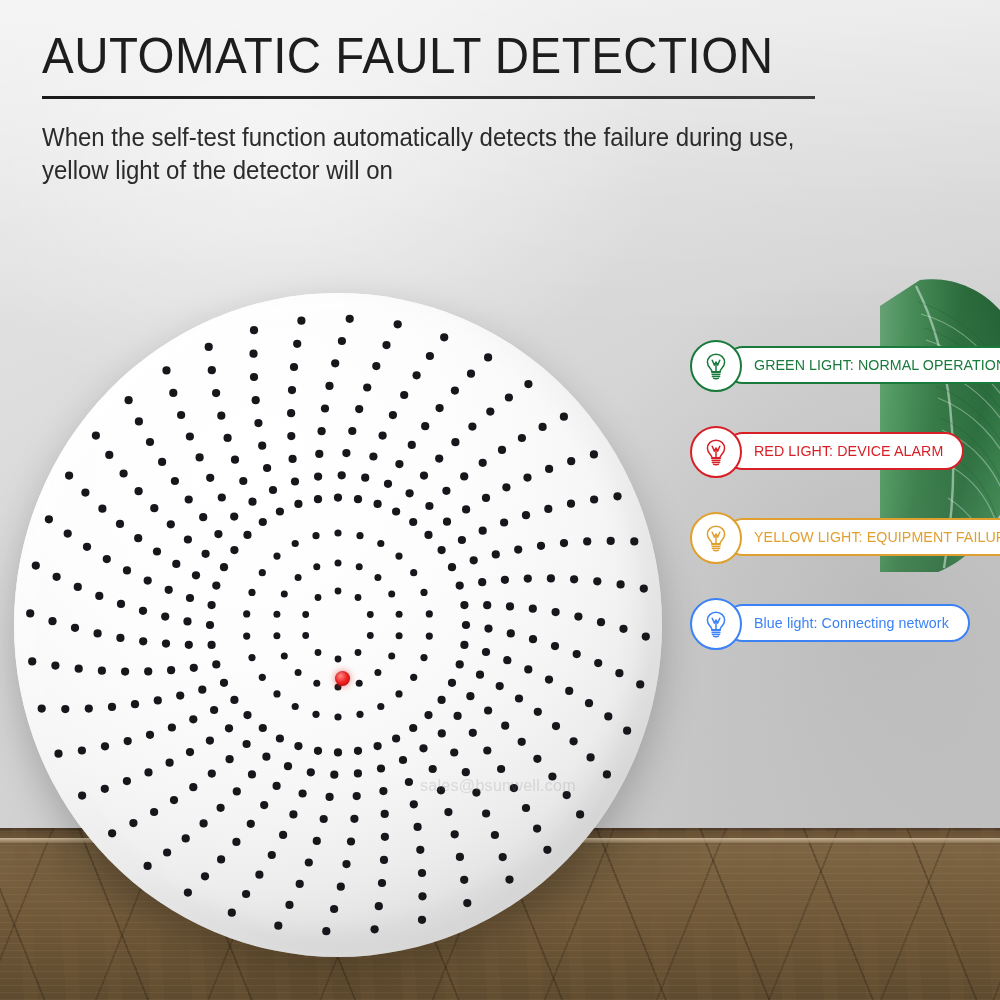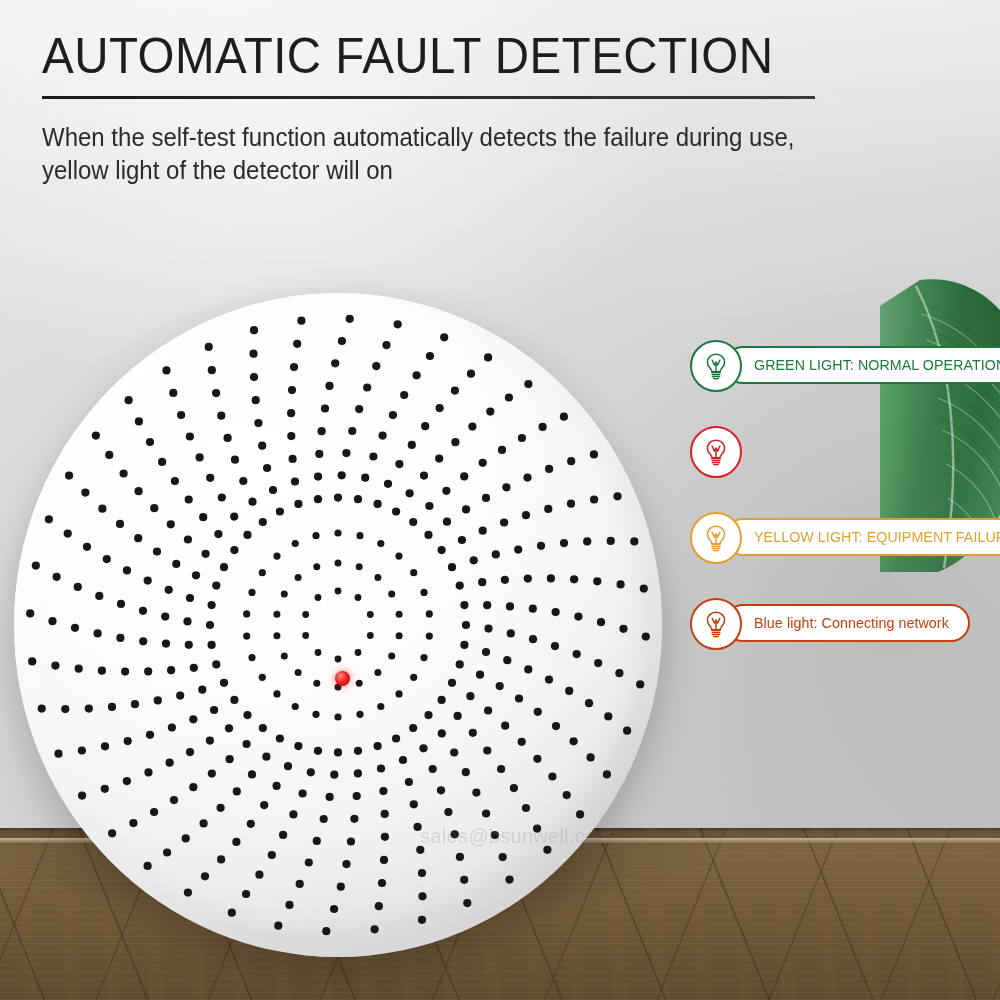--- a/index.html
+++ b/index.html
@@ -68,23 +68,23 @@
   .detector-svg { position:absolute; left:0; top:0; width:648px; height:664px; }
 
   .led {
     position:absolute; left:321px; top:378px; width:15px; height:15px; border-radius:50%;
     background:radial-gradient(circle at 36% 32%, #ff8a8a 0%, #f42222 48%, #b80c0c 100%);
     box-shadow:0 0 7px rgba(240,30,30,0.60), inset 0 0 3px rgba(120,0,0,0.5);
   }
 
   .watermark {
     position:absolute; left:406px; top:484px;
-    font-size:20px; color:rgba(128,128,128,0.22);
+    font-size:16px; color:rgba(128,128,128,0.22);
     font-family:"Liberation Sans", sans-serif; letter-spacing:0.3px;
-    white-space:nowrap; user-select:none;margin-top:48px;
+    white-space:nowrap; user-select:none;
   }
 
   
   .header { position:absolute; left:42px; top:28px; width:880px; }
   .title {
     font-size:50px; line-height:56px; font-weight:400; color:#1d1d1d;
     letter-spacing:0.5px; transform:scaleX(0.95); transform-origin:left center;
     white-space:nowrap;
   }
   .title-rule {
@@ -617,20 +617,23 @@
   <path d="M11.2 9.3 L 13.4 14.1 L 15 11.2 L 16.6 14.1 L 18.8 9.3"></path>
   <path d="M15 11.2 L 15 20.7"></path>
   <path d="M10.9 21.6 L 19.1 21.6"></path>
   <path d="M11.1 23.6 L 18.9 23.6"></path>
   <path d="M11.4 25.5 L 18.6 25.5"></path>
   <path d="M12.6 27.3 C 13.3 27.9 16.7 27.9 17.4 27.3"></path>
 </svg>
         </div>
       </div>
       <div class="badge" style="color: rgb(216, 31, 38);">
+        <div class="badge-pill">
+          <span class="badge-text">RED LIGHT: DEVICE ALARM</span>
+        </div>
         <div class="badge-icon">
           <svg width="30" height="30" viewBox="0 0 30 30" fill="none" stroke="currentColor" stroke-width="1.5" stroke-linecap="round" stroke-linejoin="round">
   <path d="M15 3.2 C 9.9 3.2 6.4 6.9 6.4 11.3 C 6.4 14.4 8.1 16.2 9.5 17.8
            C 10.4 18.8 10.9 19.6 10.9 20.7 L 19.1 20.7
            C 19.1 19.6 19.6 18.8 20.5 17.8 C 21.9 16.2 23.6 14.4 23.6 11.3
            C 23.6 6.9 20.1 3.2 15 3.2 Z"></path>
   <path d="M11.2 9.3 L 13.4 14.1 L 15 11.2 L 16.6 14.1 L 18.8 9.3"></path>
   <path d="M15 11.2 L 15 20.7"></path>
   <path d="M10.9 21.6 L 19.1 21.6"></path>
   <path d="M11.1 23.6 L 18.9 23.6"></path>
@@ -651,21 +654,21 @@
            C 23.6 6.9 20.1 3.2 15 3.2 Z"></path>
   <path d="M11.2 9.3 L 13.4 14.1 L 15 11.2 L 16.6 14.1 L 18.8 9.3"></path>
   <path d="M15 11.2 L 15 20.7"></path>
   <path d="M10.9 21.6 L 19.1 21.6"></path>
   <path d="M11.1 23.6 L 18.9 23.6"></path>
   <path d="M11.4 25.5 L 18.6 25.5"></path>
   <path d="M12.6 27.3 C 13.3 27.9 16.7 27.9 17.4 27.3"></path>
 </svg>
         </div>
       </div>
-      <div class="badge" style="color: #c2410c; text-align: center;">
+      <div class="badge" style="color: #3b82f6; text-align: center;">
         <div class="badge-pill">
           <span class="badge-text">Blue light: Connecting network</span>
         </div>
         <div class="badge-icon">
           <svg width="30" height="30" viewBox="0 0 30 30" fill="none" stroke="currentColor" stroke-width="1.5" stroke-linecap="round" stroke-linejoin="round">
   <path d="M15 3.2 C 9.9 3.2 6.4 6.9 6.4 11.3 C 6.4 14.4 8.1 16.2 9.5 17.8
            C 10.4 18.8 10.9 19.6 10.9 20.7 L 19.1 20.7
            C 19.1 19.6 19.6 18.8 20.5 17.8 C 21.9 16.2 23.6 14.4 23.6 11.3
            C 23.6 6.9 20.1 3.2 15 3.2 Z"></path>
   <path d="M11.2 9.3 L 13.4 14.1 L 15 11.2 L 16.6 14.1 L 18.8 9.3"></path>

